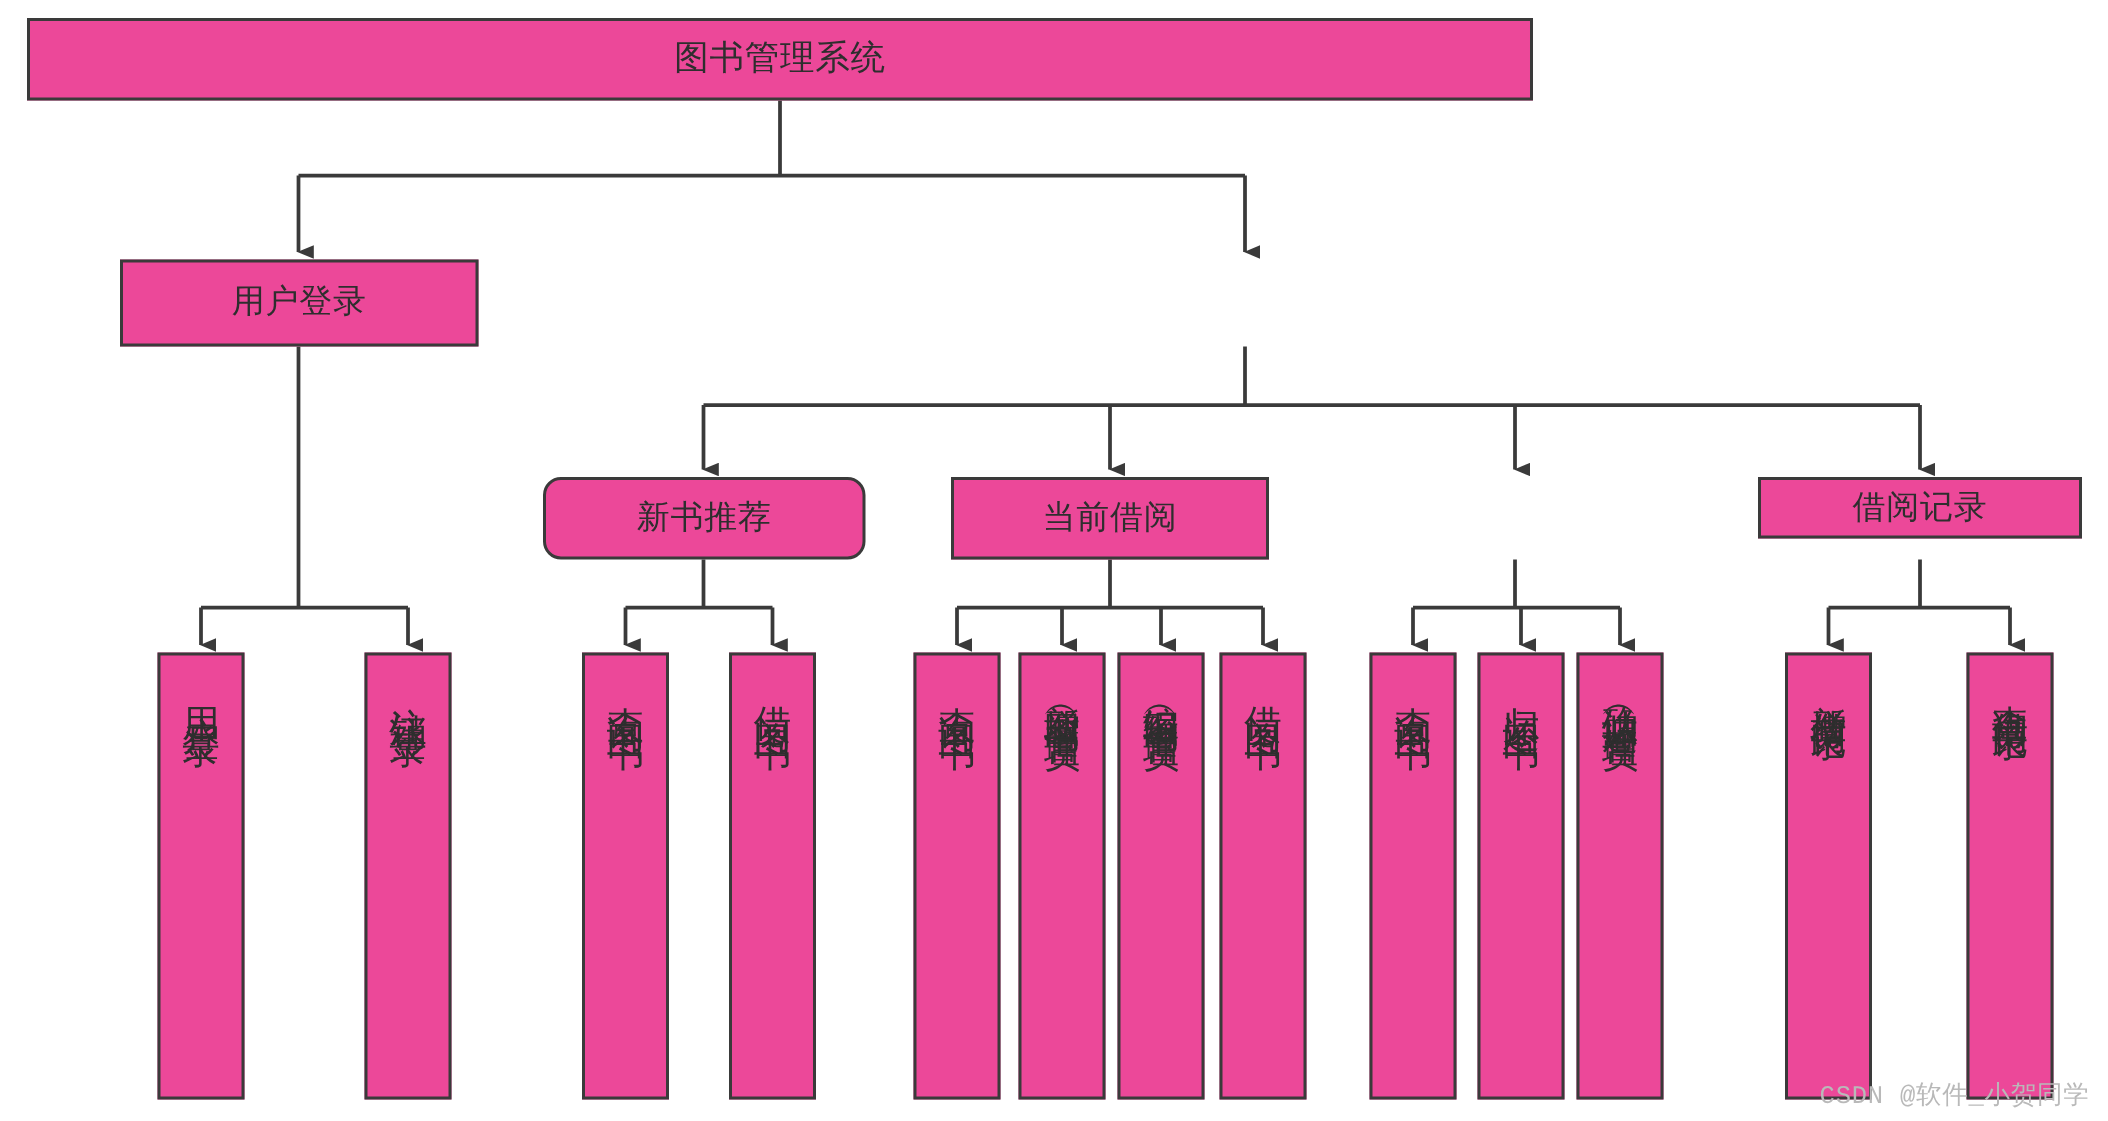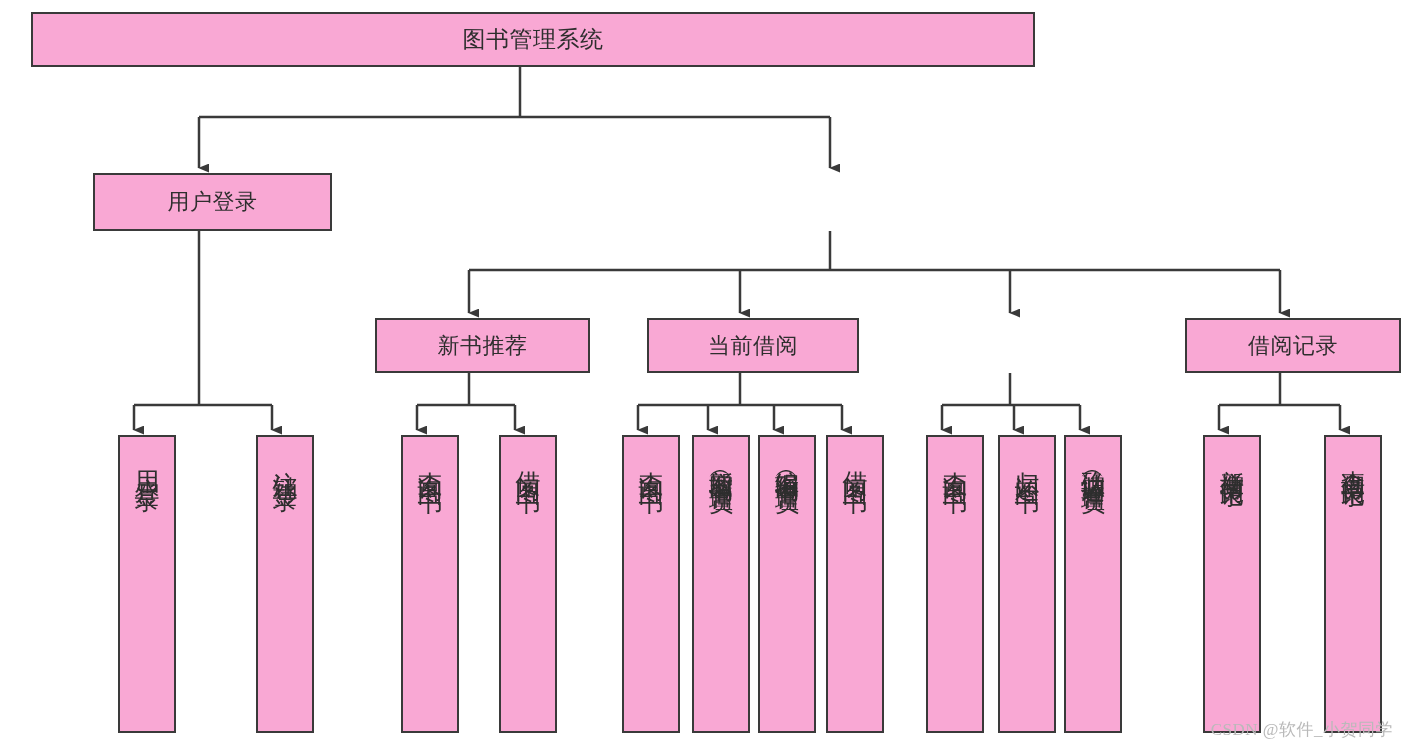--- a/index.html
+++ b/index.html
@@ -25,26 +25,25 @@
     left: 0;
     top: 0;
     width: 1405px;
     height: 747px;
     pointer-events: none;
   }
   .node {
     position: absolute;
     box-sizing: border-box;
     border: 2.5px solid #3a3a3a;
-    background: #f9a8d4;
+    background: #ec4899;
     display: flex;
     align-items: center;
     justify-content: center;
     overflow: hidden;
-    margin-left: 13px;
   }
   .node .node-label {
     color: #2e2e2e;
     line-height: 1.18;
     text-align: center;
     white-space: nowrap;
     letter-spacing: 0.5px;
   }
   
   .node.horiz .node-label {
@@ -73,21 +72,21 @@
     letter-spacing: 3px;
   }
   .watermark {
     position: absolute;
     right: 12px;
     bottom: 6px;
     font-size: 17px;
     color: #b9b9b9;
     letter-spacing: 0.5px;
     white-space: nowrap;
-    font-family: Liberation Serif, serif;
+    font-family: Liberation Mono, monospace;
   }
 </style>
 </head>
 <body>
 
 <div id="diagram-root">
 
   <svg class="conn-layer" viewBox="0 0 1405 747" xmlns="http://www.w3.org/2000/svg">
     <defs>
       <marker id="arrowhead" markerWidth="9" markerHeight="11" refX="4.5" refY="10.2" orient="auto" markerUnits="userSpaceOnUse">
@@ -140,30 +139,30 @@
 
   <div class="node horiz root" style="left:18px; top:12px; width:1004px; height:55px;">
     <span class="node-label">图书管理系统</span>
   </div>
 
   <div class="node horiz" style="left:80px; top:173px; width:239px; height:58px;">
     <span class="node-label">用户登录</span>
   </div>
 
 
-  <div class="node horiz" style="left:362px; top:318px; width:215px; height:55px;">
+  <div class="node horiz" style="left:362px; top:318px; width:215px; height:55px;border-radius:12px;">
     <span class="node-label">新书推荐</span>
   </div>
 
   <div class="node horiz" style="left:634px; top:318px; width:212px; height:55px;">
     <span class="node-label">当前借阅</span>
   </div>
 
 
-  <div class="node horiz" style="left:1172px; top:318px; width:216px; height:55px;">
+  <div class="node horiz" style="left:1172px; top:318px; width:216px; height:41px;">
     <span class="node-label">借阅记录</span>
   </div>
 
   <div class="node vert" style="left:105px; top:435px; width:58px; height:298px;">
     <span class="node-label">用户登录</span>
   </div>
 
   <div class="node vert" style="left:243px; top:435px; width:58px; height:298px;">
     <span class="node-label">注销登录</span>
   </div>

